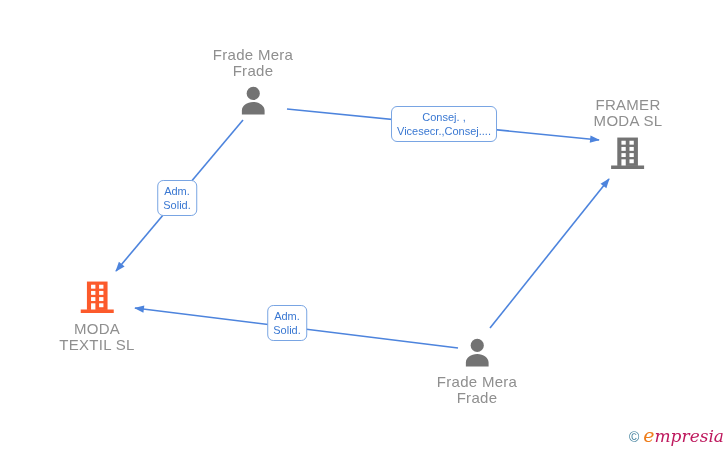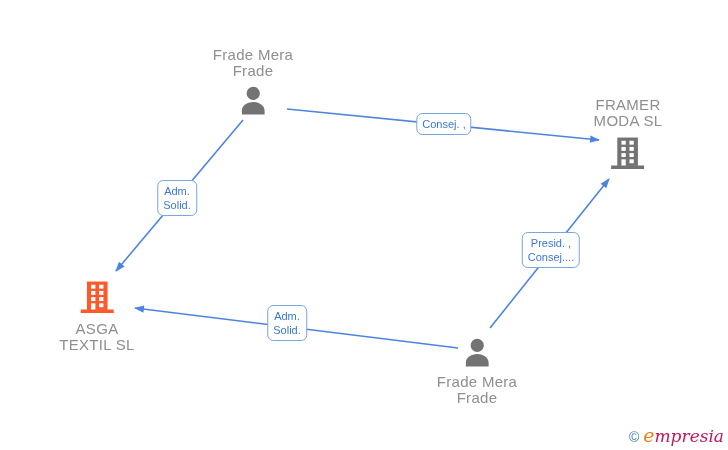--- a/index.html
+++ b/index.html
@@ -106,47 +106,44 @@
         <rect x="11" y="10.6" width="4.2" height="3.8"></rect>
           <rect x="18.8" y="10.6" width="4.2" height="3.8"></rect>
         <rect x="11" y="16.6" width="4.2" height="3.8"></rect>
           <rect x="18.8" y="16.6" width="4.2" height="3.8"></rect>
         <rect x="11" y="22.6" width="4.2" height="6"></rect>
           <rect x="18.8" y="22.6" width="4.2" height="3.8"></rect>
       </g>
     </svg>
     <div class="gap"></div>
     <div class="node-label">
-      <span>ASGA</span>
+      <span>MODA</span>
       <span>TEXTIL SL</span>
     </div>
   </div>
 
   <div class="node" style="left:477px;top:338px;">
     <svg width="31" height="30" viewBox="0 0 24 23">
       <circle class="icon-gray" cx="12" cy="5.6" r="5.1"></circle>
       <path class="icon-gray" d="M12 12.2c-4.9 0-8.8 3-8.8 6.6V22h17.6v-3.2c0-3.6-3.9-6.6-8.8-6.6z"></path>
     </svg>
     <div class="gap" style="height:6px;"></div>
     <div class="node-label">
       <span>Frade Mera</span>
       <span>Frade</span>
     </div>
   </div>
 
   <div class="edge-label" style="left:444px;top:124px;">
     <span>Consej. ,</span>
+    <span>Vicesecr.,Consej....</span>
   </div>
   <div class="edge-label" style="left:177px;top:198px;">
     <span>Adm.</span>
     <span>Solid.</span>
-  </div>
-  <div class="edge-label" style="left:551px;top:250px;">
-    <span>Presid. ,</span>
-    <span>Consej....</span>
   </div>
   <div class="edge-label" style="left:287px;top:323px;">
     <span>Adm.</span>
     <span>Solid.</span>
   </div>
 
   <div class="brand">
     <span class="c">©</span>
     <span class="e">e</span>
     <span class="rest">mpresia</span>

